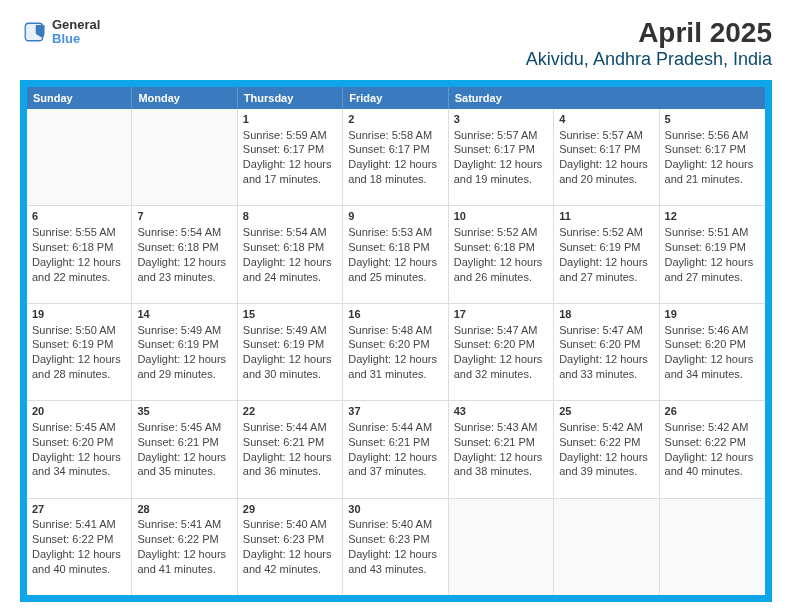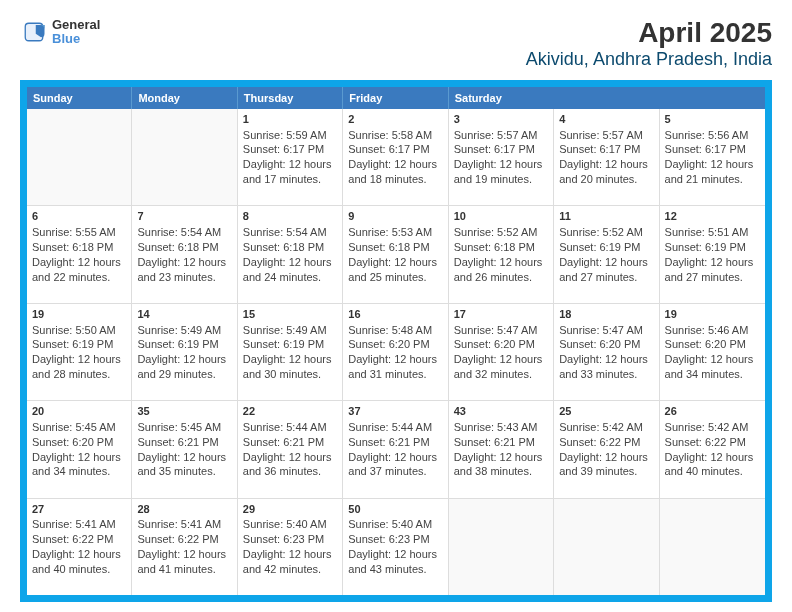--- a/index.html
+++ b/index.html
@@ -235,21 +235,21 @@
         <div class="cal-row">
           <div class="cal-cell"><span class="day-num">27</span><span class="cell-text" style="white-space: pre-line;">Sunrise: 5:41 AM
 Sunset: 6:22 PM
 Daylight: 12 hours and 40 minutes.</span></div>
           <div class="cal-cell"><span class="day-num">28</span><span class="cell-text" style="white-space: pre-line;">Sunrise: 5:41 AM
 Sunset: 6:22 PM
 Daylight: 12 hours and 41 minutes.</span></div>
           <div class="cal-cell"><span class="day-num">29</span><span class="cell-text" style="white-space: pre-line;">Sunrise: 5:40 AM
 Sunset: 6:23 PM
 Daylight: 12 hours and 42 minutes.</span></div>
-          <div class="cal-cell"><span class="day-num">50</span><span class="cell-text" style="white-space: pre-line;">Sunrise: 5:40 AM
+          <div class="cal-cell"><span class="day-num">30</span><span class="cell-text" style="white-space: pre-line;">Sunrise: 5:40 AM
 Sunset: 6:23 PM
 Daylight: 12 hours and 43 minutes.</span></div>
           <div class="cal-cell empty"></div>
           <div class="cal-cell empty"></div>
           <div class="cal-cell empty"></div>
         </div>
       </div>
   </div>
 </div>
 

